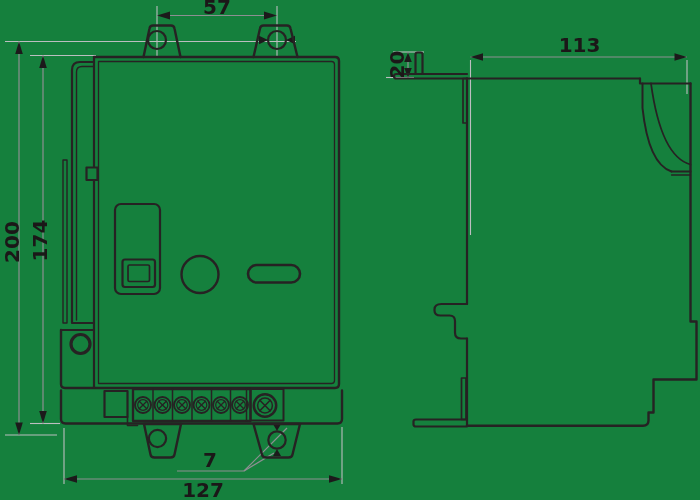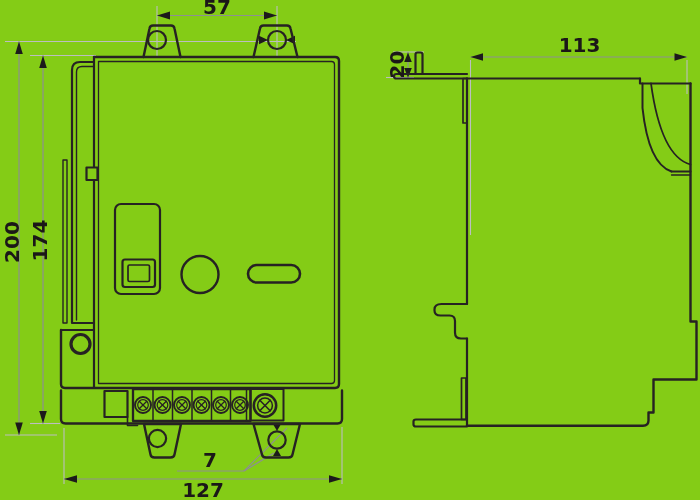--- a/index.html
+++ b/index.html
@@ -1,16 +1,16 @@
 <!DOCTYPE html>
 <html><head>
 <meta charset="utf-8">
 <style>
   html,body{margin:0;padding:0;background:#ffffff;}
-  .stage{position:relative;width:700px;height:500px;background:#84cc16;overflow:hidden;
+  .stage{position:relative;width:700px;height:500px;background:#15803d;overflow:hidden;
          font-family:"DejaVu Sans", sans-serif;}
   svg{display:block}
   .ext{stroke:#bcbec0;stroke-width:1.1;fill:none;}
   .dim{stroke:#8d8f92;stroke-width:1.2;fill:none;}
   .arr{fill:#1c1a1b;stroke:none;}
   .ln{stroke:#262223;fill:none;stroke-width:2.4;stroke-linejoin:round;stroke-linecap:round;}
   .ln2{stroke:#262223;fill:none;stroke-width:2.2;stroke-linejoin:round;stroke-linecap:round;}
   .thin{stroke:#262223;fill:none;stroke-width:1.4;stroke-linejoin:round;stroke-linecap:round;}
   .dim-text{font-family:"DejaVu Sans",sans-serif;font-weight:700;font-size:20px;fill:#1b1718;}
 </style>

